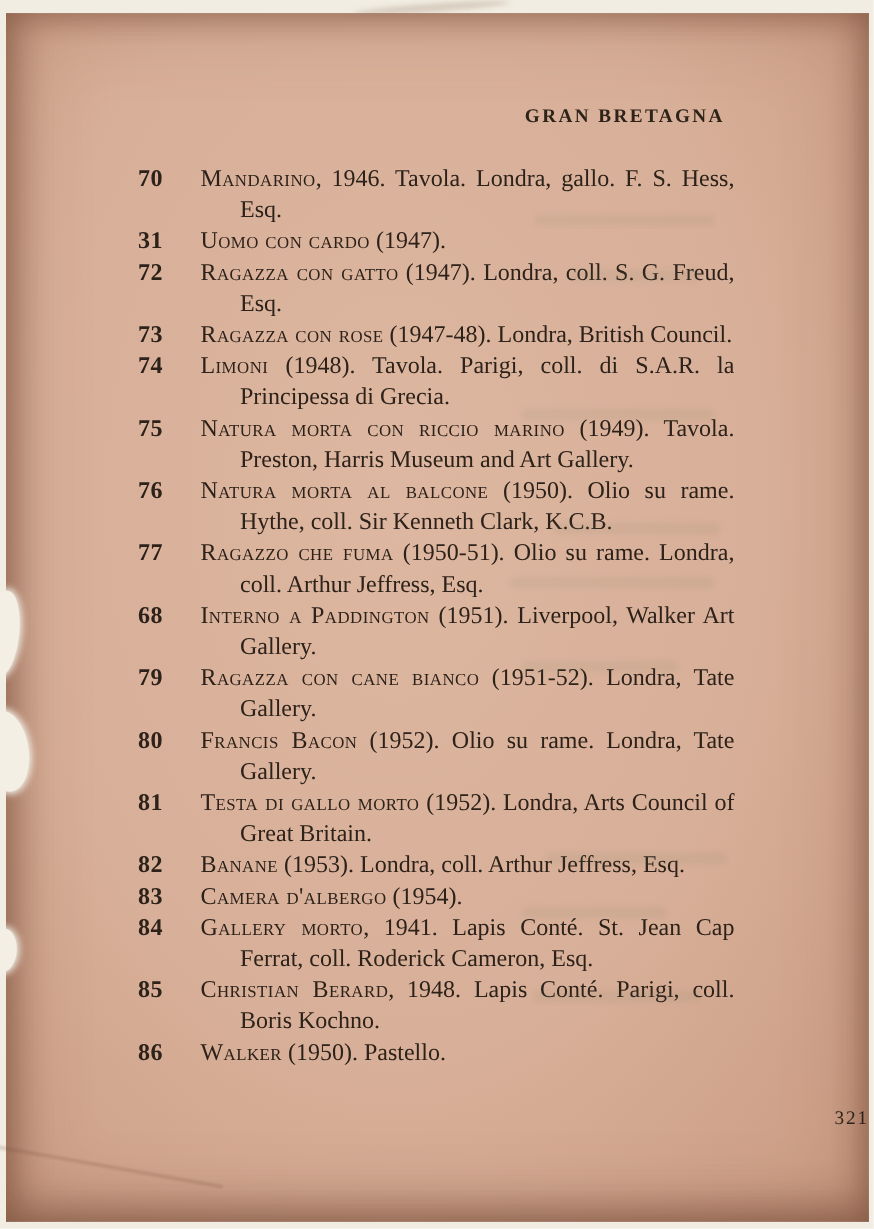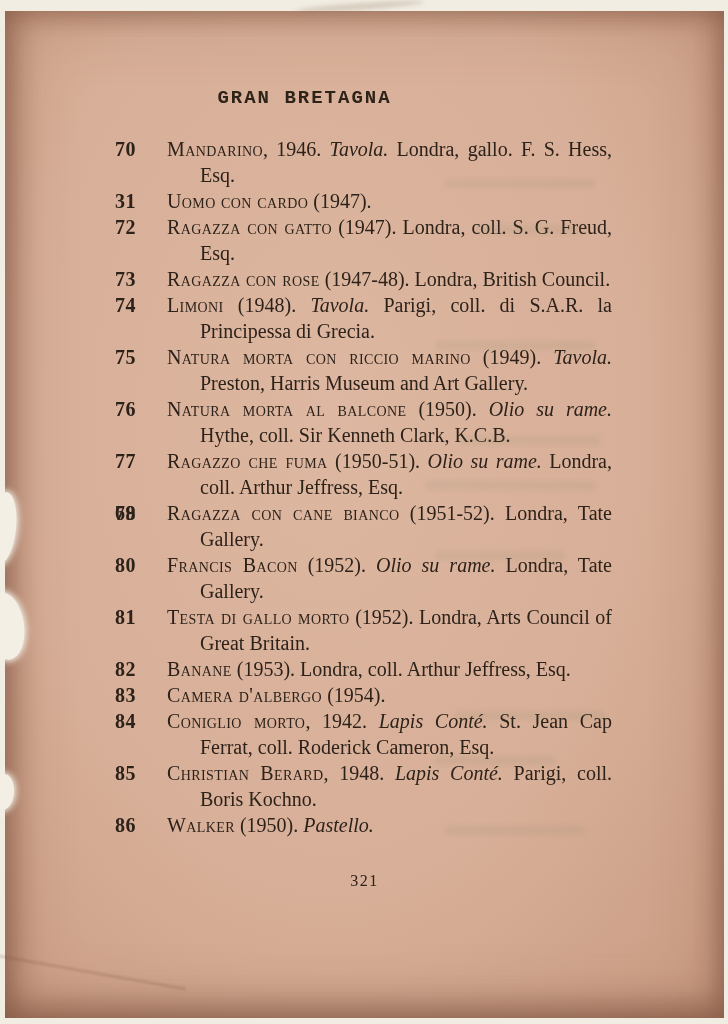--- a/index.html
+++ b/index.html
@@ -25,27 +25,26 @@
     background: radial-gradient(ellipse at 45% 40%, #ddb7a1 0%, #d8af98 55%, #c99b82 100%);
     box-shadow:
       inset 0 0 70px rgba(105, 60, 40, 0.25),
       inset 14px 0 26px rgba(100, 55, 38, 0.22),
       inset -9px 0 22px rgba(100, 55, 38, 0.16),
       inset 0 -16px 30px rgba(90, 50, 35, 0.28),
       inset 0 10px 18px rgba(120, 75, 50, 0.12);
   }
   .header {
     margin: 78px 120px 0 0;
-    text-align: center;
-    font-size: 19px;
+    text-align: right;
+    font-size: 16px;
     line-height: 18px;
     font-weight: 700;
     letter-spacing: 2px;
     color: #2e2318;
-    font-family: Liberation Mono, monospace;
   }
   .entries {
     margin: 29px 112px 0 108px;
     font-size: 20px;
     line-height: 26px;
     text-align: justify;
     color: #2d221a;
   }
   .entry {
     position: relative;
@@ -54,25 +53,25 @@
   }
   .entry .num {
     position: absolute;
     left: 2px;
     top: 0;
     text-indent: 0;
     font-weight: 700;
     letter-spacing: 0.5px;
   }
   .sc { font-variant: small-caps; letter-spacing: 0.4px; }
-  .i  { font-style: italic; }
+  .i  { }
   .r  { }
   .pagenum {
     margin-top: 34px;
-    text-align: center;
+    text-align: right;
     font-size: 16px;
     letter-spacing: 1.5px;
     color: #2d221a;
   }
   
   .tear {
     position: absolute;
     background: #f3efe5;
     border-radius: 50%;
     box-shadow: 0 0 6px 2px #f3efe5;
@@ -127,27 +126,27 @@
     <div class="header">GRAN BRETAGNA</div>
     <div class="entries">
         <div class="entry"><span class="num">70</span><span><span class="sc">Mandarino</span><span class="r">, 1946. </span><span class="i">Tavola.</span><span class="r"> Londra, gallo. F. S. Hess, Esq.</span></span></div>
         <div class="entry"><span class="num">31</span><span><span class="sc">Uomo con cardo</span><span class="r"> (1947).</span></span></div>
         <div class="entry"><span class="num">72</span><span><span class="sc">Ragazza con gatto</span><span class="r"> (1947). Londra, coll. S. G. Freud, Esq.</span></span></div>
         <div class="entry"><span class="num">73</span><span><span class="sc">Ragazza con rose</span><span class="r"> (1947-48). Londra, British Council.</span></span></div>
         <div class="entry"><span class="num">74</span><span><span class="sc">Limoni</span><span class="r"> (1948). </span><span class="i">Tavola.</span><span class="r"> Parigi, coll. di S.A.R. la Principessa di Grecia.</span></span></div>
         <div class="entry"><span class="num">75</span><span><span class="sc">Natura morta con riccio marino</span><span class="r"> (1949). </span><span class="i">Tavola.</span><span class="r"> Preston, Harris Museum and Art Gallery.</span></span></div>
         <div class="entry"><span class="num">76</span><span><span class="sc">Natura morta al balcone</span><span class="r"> (1950). </span><span class="i">Olio su rame.</span><span class="r"> Hythe, coll. Sir Kenneth Clark, K.C.B.</span></span></div>
         <div class="entry"><span class="num">77</span><span><span class="sc">Ragazzo che fuma</span><span class="r"> (1950-51). </span><span class="i">Olio su rame.</span><span class="r"> Londra, coll. Arthur Jeffress, Esq.</span></span></div>
-        <div class="entry"><span class="num">68</span></div>
+        <div class="entry"><span class="num">68</span><span><span class="sc">Interno a Paddington</span><span class="r"> (1951). Liverpool, Walker Art Gallery.</span></span></div>
         <div class="entry"><span class="num">79</span><span><span class="sc">Ragazza con cane bianco</span><span class="r"> (1951-52). Londra, Tate Gallery.</span></span></div>
         <div class="entry"><span class="num">80</span><span><span class="sc">Francis Bacon</span><span class="r"> (1952). </span><span class="i">Olio su rame.</span><span class="r"> Londra, Tate Gallery.</span></span></div>
         <div class="entry"><span class="num">81</span><span><span class="sc">Testa di gallo morto</span><span class="r"> (1952). Londra, Arts Council of Great Britain.</span></span></div>
         <div class="entry"><span class="num">82</span><span><span class="sc">Banane</span><span class="r"> (1953). Londra, coll. Arthur Jeffress, Esq.</span></span></div>
         <div class="entry"><span class="num">83</span><span><span class="sc">Camera d'albergo</span><span class="r"> (1954).</span></span></div>
-        <div class="entry"><span class="num">84</span><span><span class="sc">Coniglio morto</span><span class="r">, 1942. </span><span class="i">Lapis Conté.</span><span class="r"> St. Jean Cap Ferrat, coll. Roderick Cameron, Esq.</span></span></div>
+        <div class="entry"><span class="num">84</span><span><span class="sc">Gallery morto</span><span class="r">, 1941. </span><span class="i">Lapis Conté.</span><span class="r"> St. Jean Cap Ferrat, coll. Roderick Cameron, Esq.</span></span></div>
         <div class="entry"><span class="num">85</span><span><span class="sc">Christian Berard</span><span class="r">, 1948. </span><span class="i">Lapis Conté.</span><span class="r"> Parigi, coll. Boris Kochno.</span></span></div>
         <div class="entry"><span class="num">86</span><span><span class="sc">Walker</span><span class="r"> (1950). </span><span class="i">Pastello.</span></span></div>
       </div>
     <div class="pagenum">321</div>
 
     <div class="ghost g1"></div>
     <div class="ghost g2"></div>
     <div class="ghost g3"></div>
     <div class="ghost g4"></div>
     <div class="ghost g5"></div>

